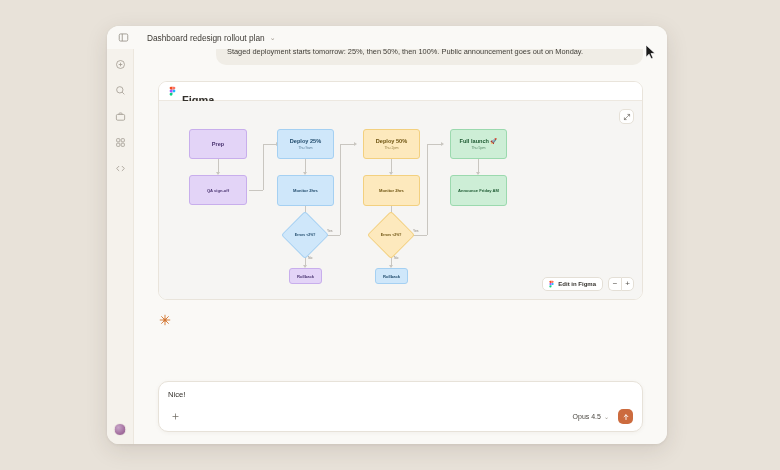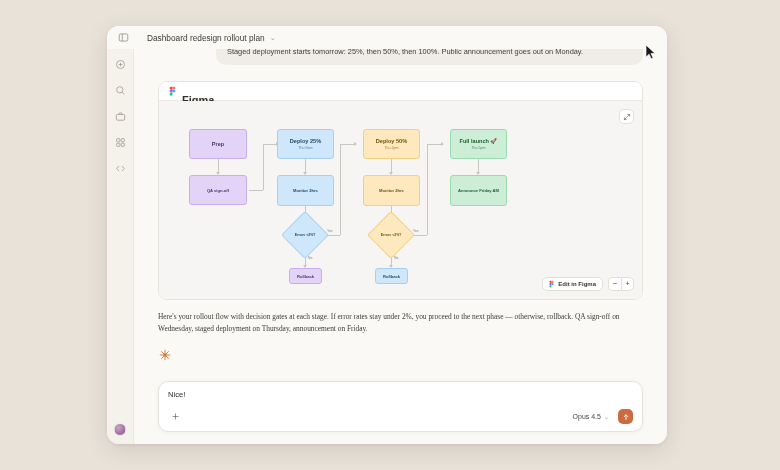--- a/index.html
+++ b/index.html
@@ -478,21 +478,20 @@
                   <span>Edit in Figma</span>
                 </div>
                 <div style="display:flex">
                   <div class="zoom-btn left">−</div>
                   <div class="zoom-btn right">+</div>
                 </div>
               </div>
             </div>
           </div>
 
-          <div id="assistant-text">Here's your rollout flow with decision gates at each stage. If error rates stay under 2%, you proceed to the next phase — otherwise, rollback. QA sign-off on Wednesday, staged deployment on Thursday, announcement on Friday.</div>
 
           <div id="spark">
             <svg width="12" height="12" viewBox="0 0 20 20" stroke="#d2752f" stroke-width="1.5" stroke-linecap="round">
               <line x1="10" y1="2" x2="10" y2="18"></line>
               <line x1="2" y1="10" x2="18" y2="10"></line>
               <line x1="4.3" y1="4.3" x2="15.7" y2="15.7"></line>
               <line x1="15.7" y1="4.3" x2="4.3" y2="15.7"></line>
               <circle cx="10" cy="10" r="2.6" fill="#d2752f" stroke="none"></circle>
             </svg>
           </div>

